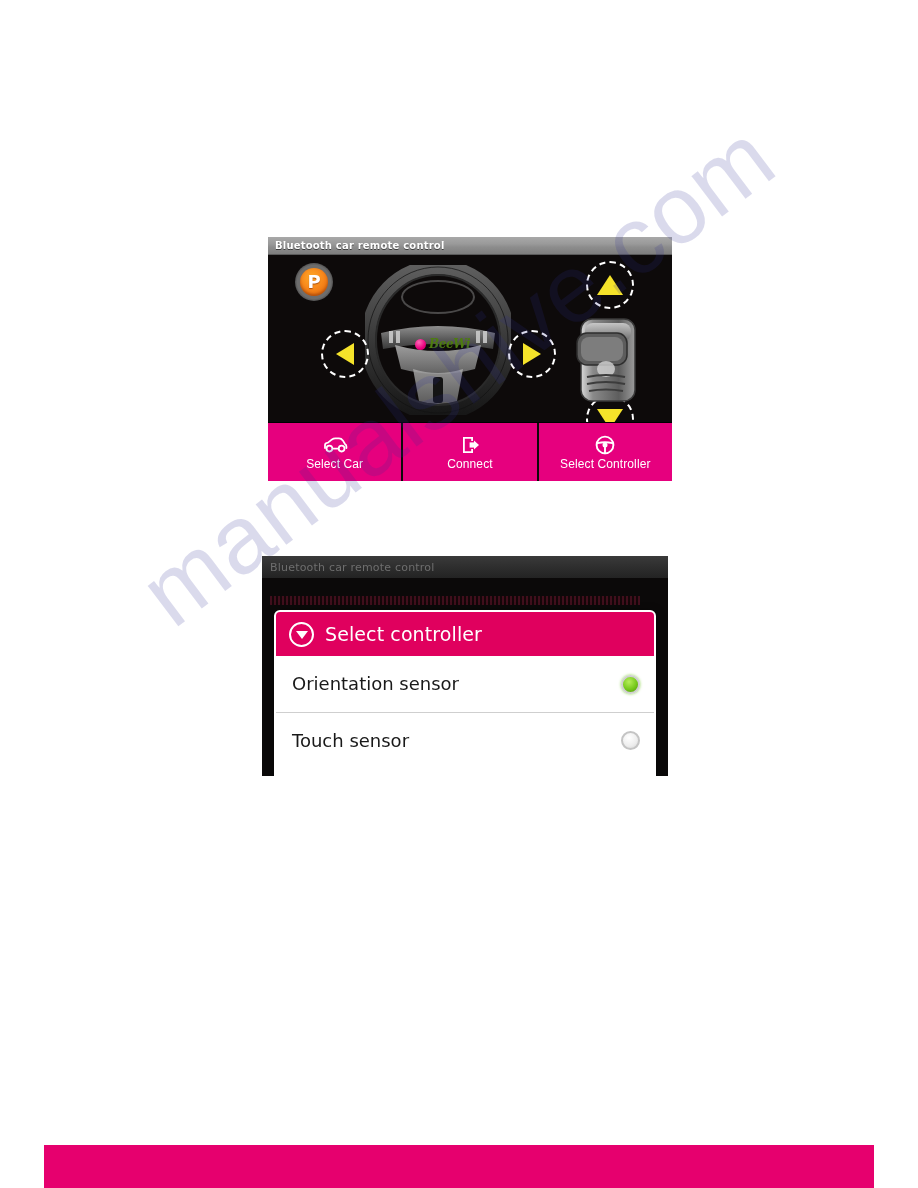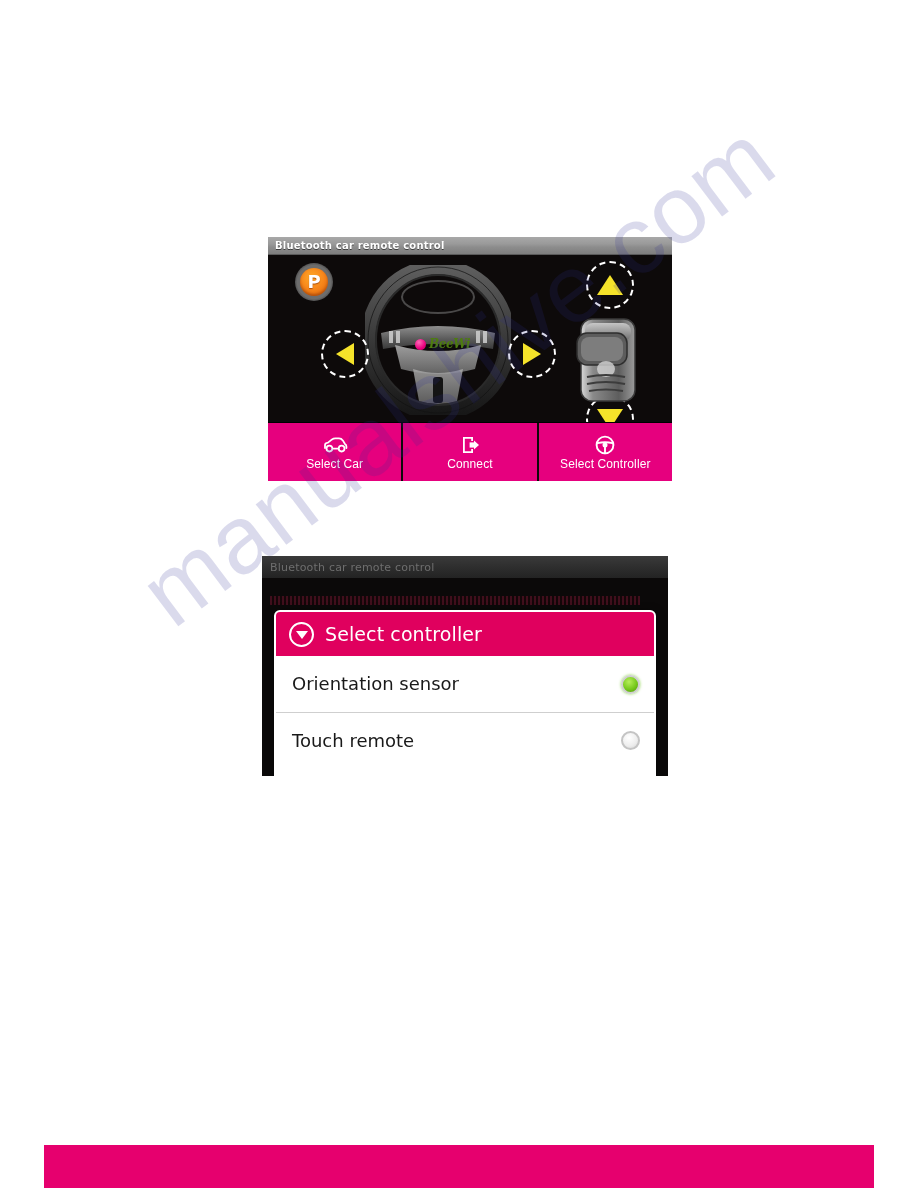--- a/index.html
+++ b/index.html
@@ -538,21 +538,21 @@
           </span>
         <span class="dialog-title">Select controller</span>
       </div>
 
       <div class="dlg-row">
         <span class="dlg-row-label">Orientation sensor</span>
         <span class="radio on"></span>
       </div>
 
       <div class="dlg-row">
-        <span class="dlg-row-label">Touch remote</span>
+        <span class="dlg-row-label">Touch sensor</span>
         <span class="radio off"></span>
       </div>
 
       <div class="dlg-footer"></div>
     </div>
   </div>
 </div>
 
 <div class="footer-band"></div>
 

